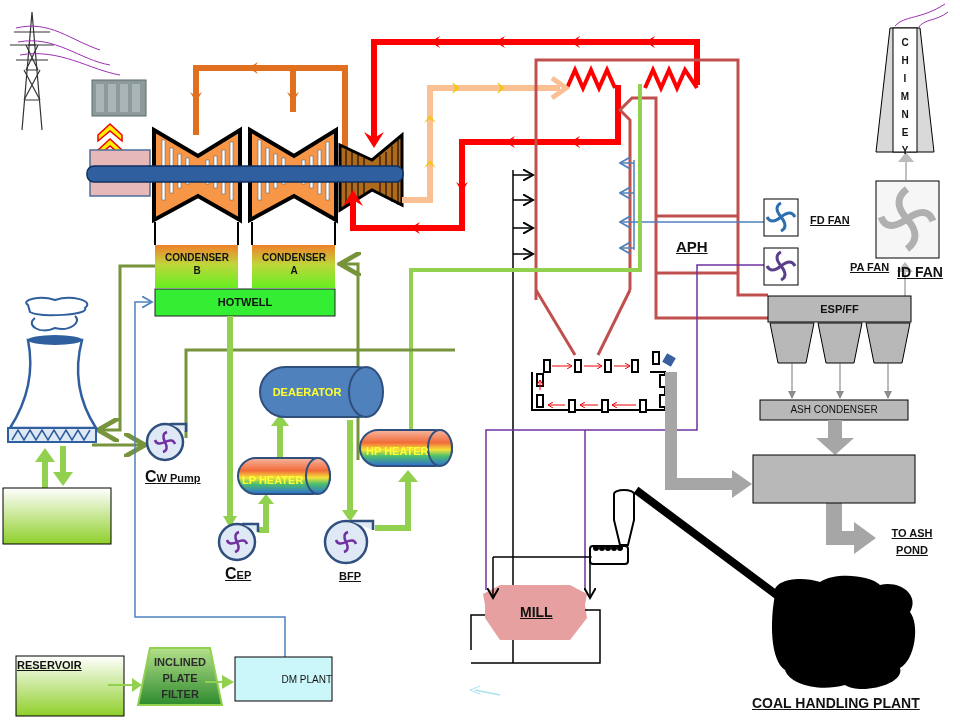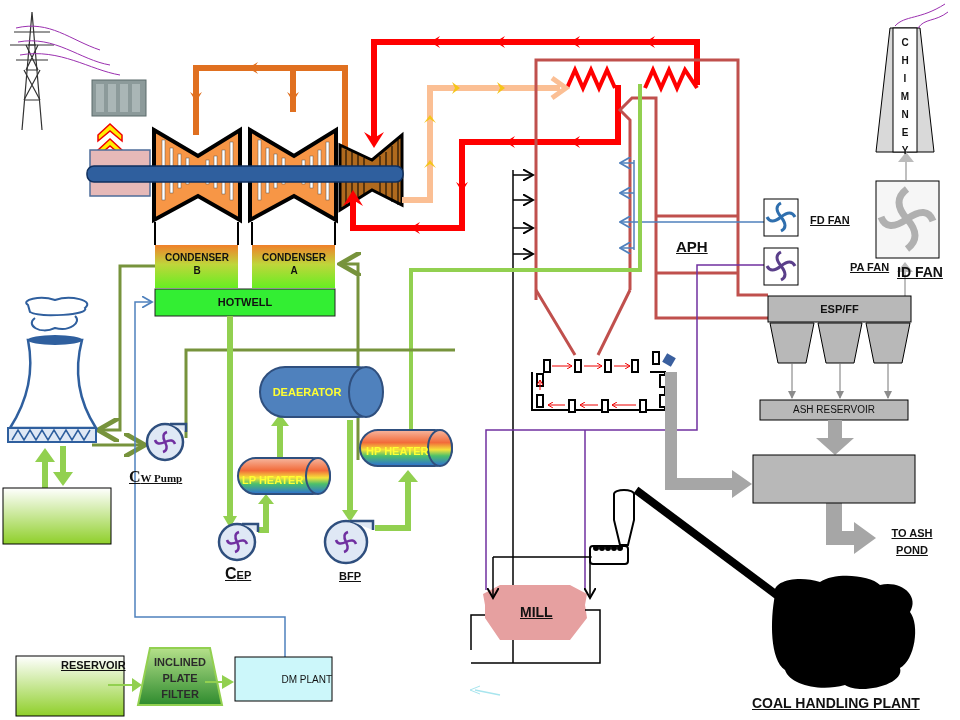--- a/index.html
+++ b/index.html
@@ -409,44 +409,44 @@
       <div>B</div>
     </div>
 <div class="lbl" style="left:257px;top:251px;width:74px;text-align:center;font-size:10px;line-height:13px;">
       <div>CONDENSER</div>
       <div>A</div>
     </div>
 <div class="lbl" style="left:155px;top:296px;width:180px;text-align:center;font-size:11px;">HOTWELL</div>
 <div class="lbl" style="left:262px;top:386px;width:90px;text-align:center;font-size:11px;color:#ffff33;">DEAERATOR</div>
 <div class="lbl" style="left:242px;top:474px;font-size:11px;color:#ffff33;">LP HEATER</div>
 <div class="lbl" style="left:366px;top:445px;font-size:11px;color:#ffff33;">HP HEATER</div>
-<div class="lbl u" style="left:129px;top:468px;font-size:11px;font-family:Liberation Serif, serif;"><span style="font-size:16px">C</span><span>W Pump</span></div>
+<div class="lbl u" style="left:145px;top:468px;font-size:11px;"><span style="font-size:16px">C</span><span>W Pump</span></div>
 <div class="lbl u" style="left:225px;top:565px;font-size:11px;"><span style="font-size:16px">C</span><span>EP</span></div>
 <div class="lbl u" style="left:339px;top:570px;font-size:11px;">BFP</div>
-<div class="lbl u" style="left:17px;top:659px;font-size:11px;padding-left:44px;">RESERVOIR</div>
+<div class="lbl u" style="left:17px;top:659px;font-size:11px;">RESERVOIR</div>
 <div class="lbl" style="left:140px;top:654px;width:80px;text-align:center;font-size:11px;line-height:16px;color:#2b2b2b;">
       <div>INCLINED</div>
       <div>PLATE</div>
       <div>FILTER</div>
     </div>
 <div class="lbl" style="left:235px;top:674px;width:97px;text-align:right;font-size:10px;font-weight:normal;">DM PLANT</div>
 <div class="lbl u" style="left:676px;top:238px;font-size:15px;">APH</div>
 <div class="lbl u" style="left:810px;top:214px;font-size:11px;">FD FAN</div>
 <div class="lbl u" style="left:810px;top:261px;font-size:11px;margin-left:40px;">PA FAN</div>
 <div class="lbl u" style="left:897px;top:264px;font-size:14px;">ID FAN</div>
 <div class="lbl" style="left:893px;top:34px;width:24px;text-align:center;font-size:10px;line-height:18px;">
   <div>C</div>
       <div>H</div>
       <div>I</div>
       <div>M</div>
       <div>N</div>
       <div>E</div>
       <div>Y</div>
 </div>
 <div class="lbl" style="left:768px;top:303px;width:143px;text-align:center;font-size:11px;">ESP/FF</div>
-<div class="lbl" style="left:760px;top:404px;width:148px;text-align:center;font-size:10px;font-weight:normal;">ASH RESERVOIR</div>
+<div class="lbl" style="left:760px;top:404px;width:148px;text-align:center;font-size:10px;font-weight:normal;">ASH CONDENSER</div>
 <div class="lbl u" style="left:884px;top:525px;width:56px;text-align:center;font-size:11px;line-height:17px;">
       <div>TO ASH</div>
       <div>POND</div>
     </div>
 <div class="lbl u" style="left:520px;top:604px;font-size:14px;">MILL</div>
 <div class="lbl u" style="left:752px;top:695px;font-size:14px;">COAL HANDLING PLANT</div>
 </div>
 
 </body></html>

